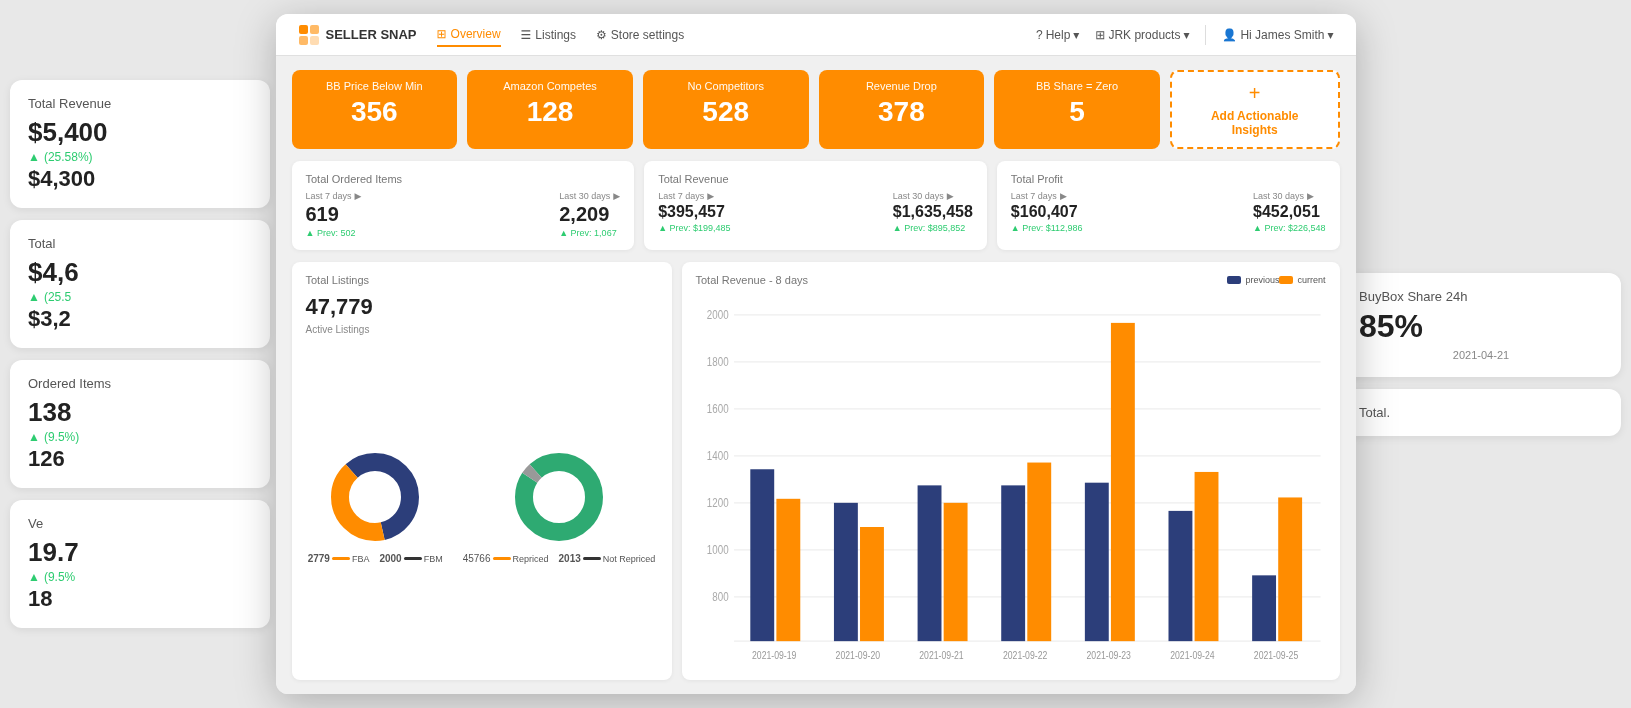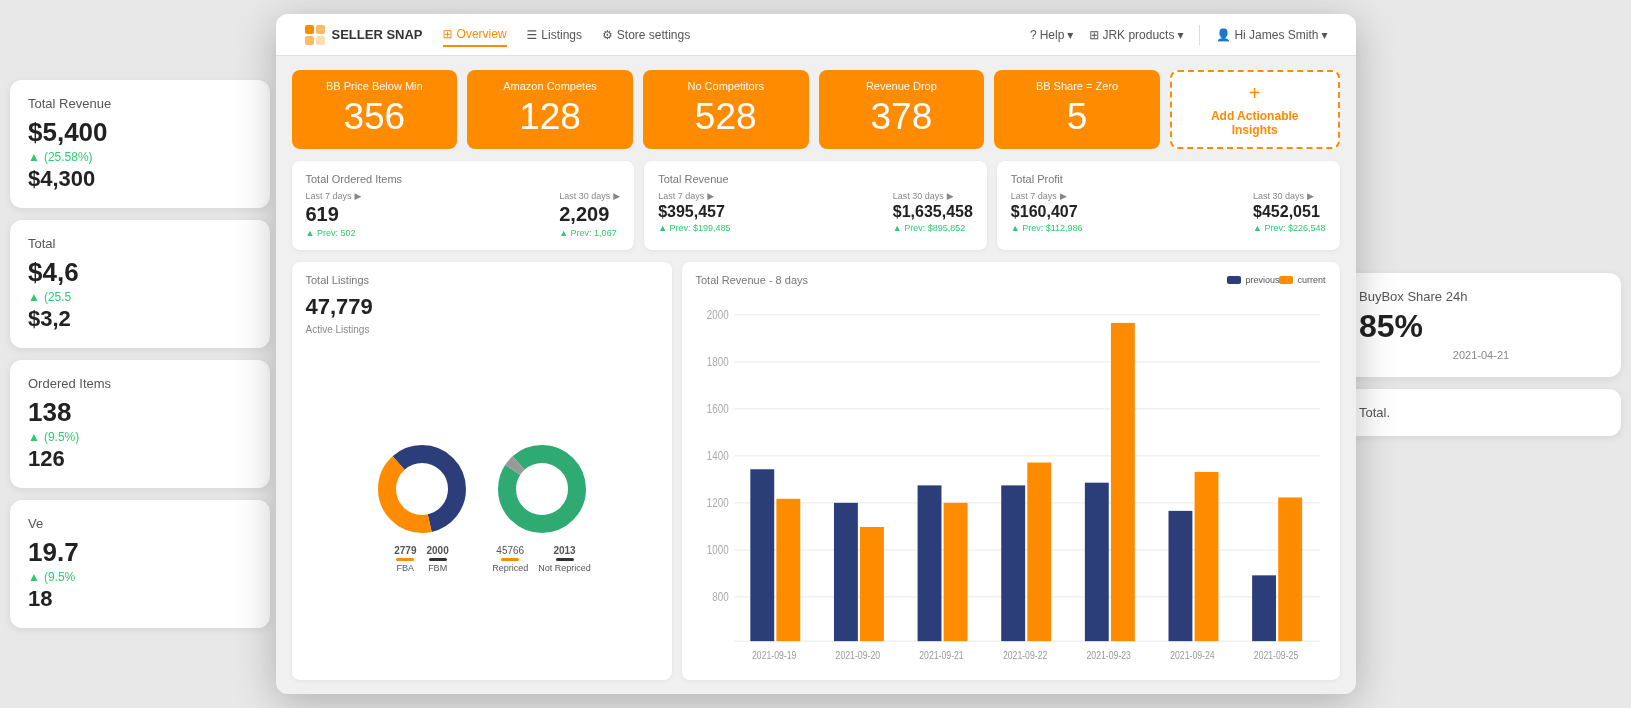--- a/index.html
+++ b/index.html
@@ -92,21 +92,21 @@
       display: flex;
       flex-direction: column;
     }
 
     
     .nav-bar {
       background: #fff;
       height: 42px;
       display: flex;
       align-items: center;
-      padding: 0 28px;
+      padding: 0 22px;
       border-bottom: 1px solid #e0e0e0;
       gap: 20px;
       flex-shrink: 0;
     }
     .nav-logo {
       display: flex;
       align-items: center;
       gap: 6px;
       font-weight: 700;
       font-size: 13px;
@@ -174,22 +174,22 @@
       flex: 1;
       cursor: pointer;
     }
     .insight-card .ic-label {
       font-size: 11px;
       font-weight: 500;
       opacity: 0.95;
       margin-bottom: 4px;
     }
     .insight-card .ic-value {
-      font-size: 37px;
-      font-weight: 400;
+      font-size: 28px;
+      font-weight: 700;
     }
     .insight-card-add {
       background: #fff;
       border: 2px dashed #ff8c00;
       border-radius: 8px;
       padding: 10px 16px;
       color: #ff8c00;
       text-align: center;
       flex: 1;
       cursor: pointer;
@@ -307,21 +307,20 @@
       gap: 6px;
     }
     .donut-labels {
       display: flex;
       gap: 10px;
       font-size: 9px;
       color: #555;
     }
     .donut-label-item {
       display: flex;
-      flex-direction: column;
       align-items: center;
       gap: 2px;
     }
     .donut-label-dot {
       width: 18px;
       height: 3px;
       border-radius: 2px;
     }
 
     

